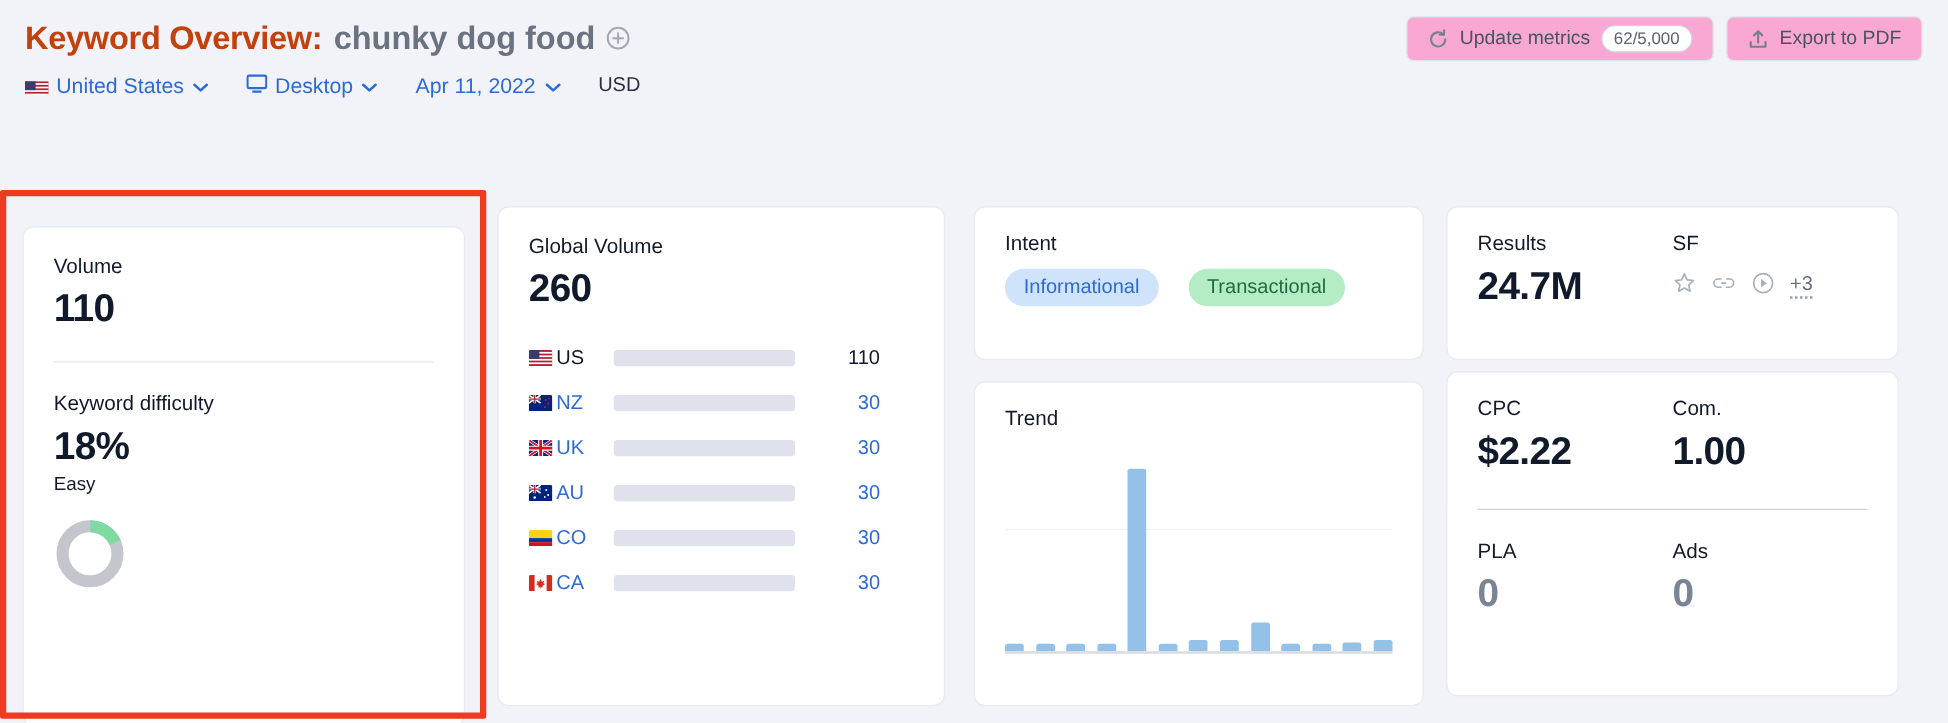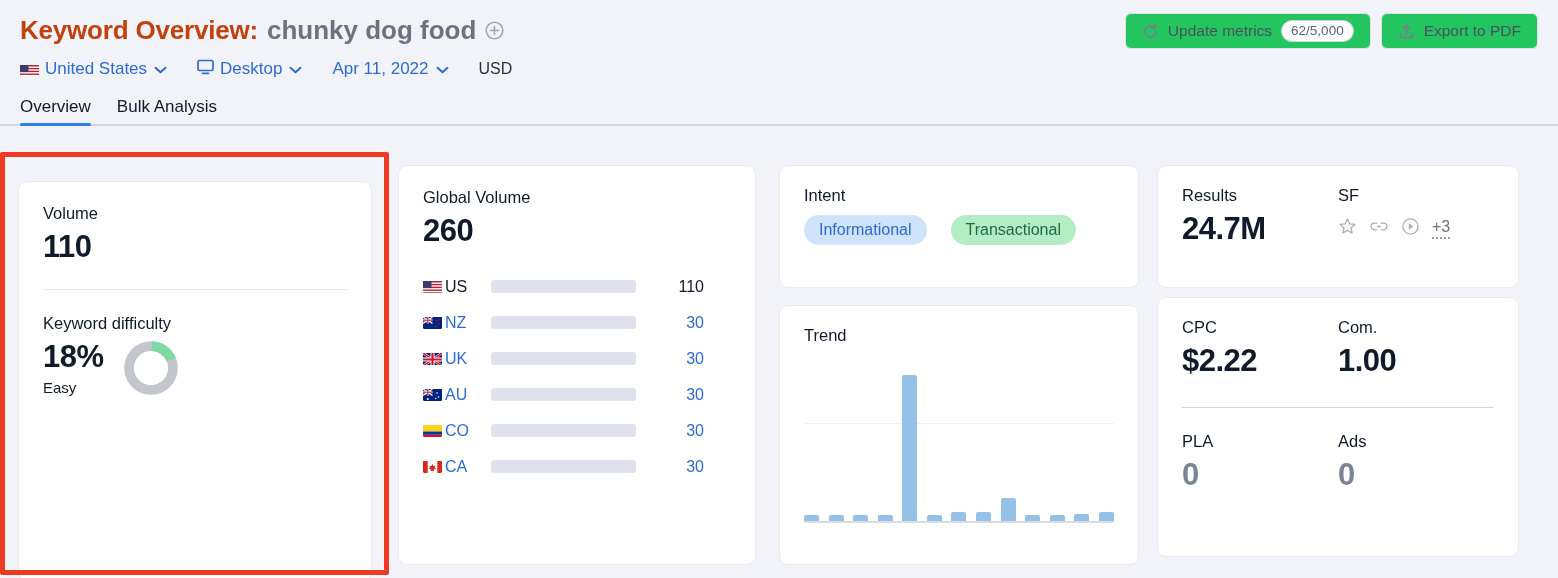--- a/index.html
+++ b/index.html
@@ -28,21 +28,21 @@
     display: inline-block;
   }
   .hdr-actions {
     position: absolute; top: 13px; right: 20px;
     display: flex; align-items: center; gap: 10px;
   }
   .btn {
     display: inline-flex; align-items: center; gap: 9px;
     height: 36px; padding: 0 16px;
     border: 1px solid #dfe2e9; border-radius: 6px;
-    background: #22c55e; color: #4a5262;
+    background: #f9a8d4; color: #4a5262;
     font-size: 15.5px; white-space: nowrap;
   }
   .btn .pill {
     border: 1px solid #cfd4de; border-radius: 11px;
     background: #ffffff; color: #5a6272;
     font-size: 13.5px; padding: 2px 9px; line-height: 1.2;
   }
   .icon-gray { color: #767f8e; display: inline-flex; }
 
   
@@ -96,21 +96,21 @@
     font-size: 31px; font-weight: bold; letter-spacing: -.5px;
     color: #111a2b; line-height: 1.25; margin-top: 5px;
   }
   .card-big.gray { color: #7b8494; }
 
   
   #card-volume { left: 18px; top: 26px; width: 354px; height: 400px; }
   .vol-val { display: flex; align-items: center; gap: 10px; }
   .divider { height: 1px; background: #e4e7ed; margin: 22px 0 0 0; }
   .kd-head { margin-top: 24px; font-size: 16.5px; color: #0f172a; }
-  .kd-row { display: flex; align-items: flex-start; gap: 18px; margin-top: 6px; }
+  .kd-row { display: flex; align-items: flex-start; gap: 18px; margin-top: 6px; flex-direction: column; }
   .kd-pct { font-size: 31px; font-weight: bold; letter-spacing: -.5px; color: #111a2b; }
   .kd-easy { font-size: 15px; color: #111a2b; margin-top: 4px; }
   .kd-desc {
     margin-top: 16px; font-size: 15px; line-height: 1.47; color: #5c6372;
     max-width: 290px;
   }
 
   
   #card-global { left: 398px; top: 10px; width: 358px; height: 400px; }
   .gv-list { margin-top: 18px; }
@@ -254,28 +254,20 @@
       <span class="icon-gray">
         <svg width="17" height="17" viewBox="0 0 17 17">
           <path d="M8.5 11.2V2.2M5.2 5.3l3.3-3.3 3.3 3.3" fill="none" stroke="#767f8e" stroke-width="1.7" stroke-linecap="round" stroke-linejoin="round"></path>
           <path d="M2.6 10.6v3.8h11.8v-3.8" fill="none" stroke="#767f8e" stroke-width="1.7" stroke-linecap="round" stroke-linejoin="round"></path>
         </svg>
       </span>
       <span>Export to PDF</span>
     </div>
   </div>
 
-  <div class="tabs">
-    <div class="tab active">
-      <span>Overview</span>
-    </div>
-    <div class="tab">
-      <span>Bulk Analysis</span>
-    </div>
-  </div>
 
   <div class="grid">
 
     <div class="card" id="card-volume">
       <div class="card-pad">
         <div class="card-label">Volume</div>
         <div class="card-big vol-val">
           <span>110</span>
           <span class="flag">
             

